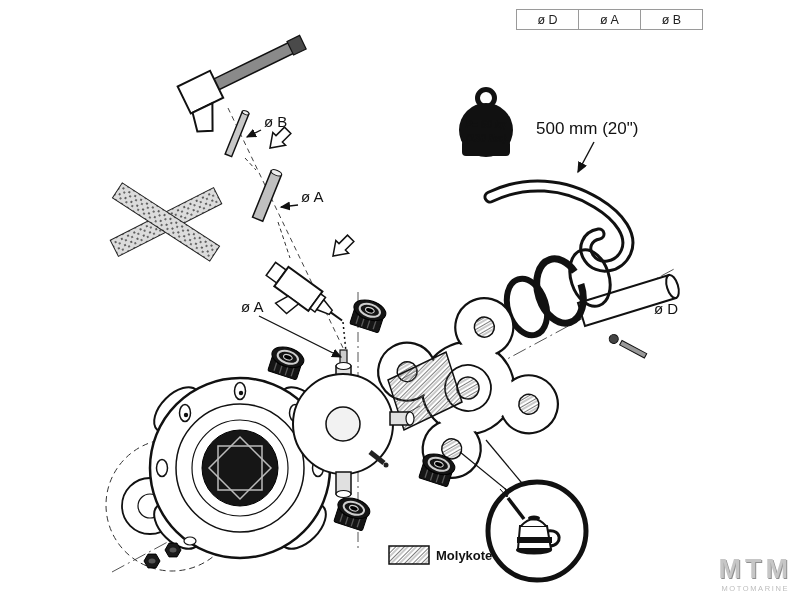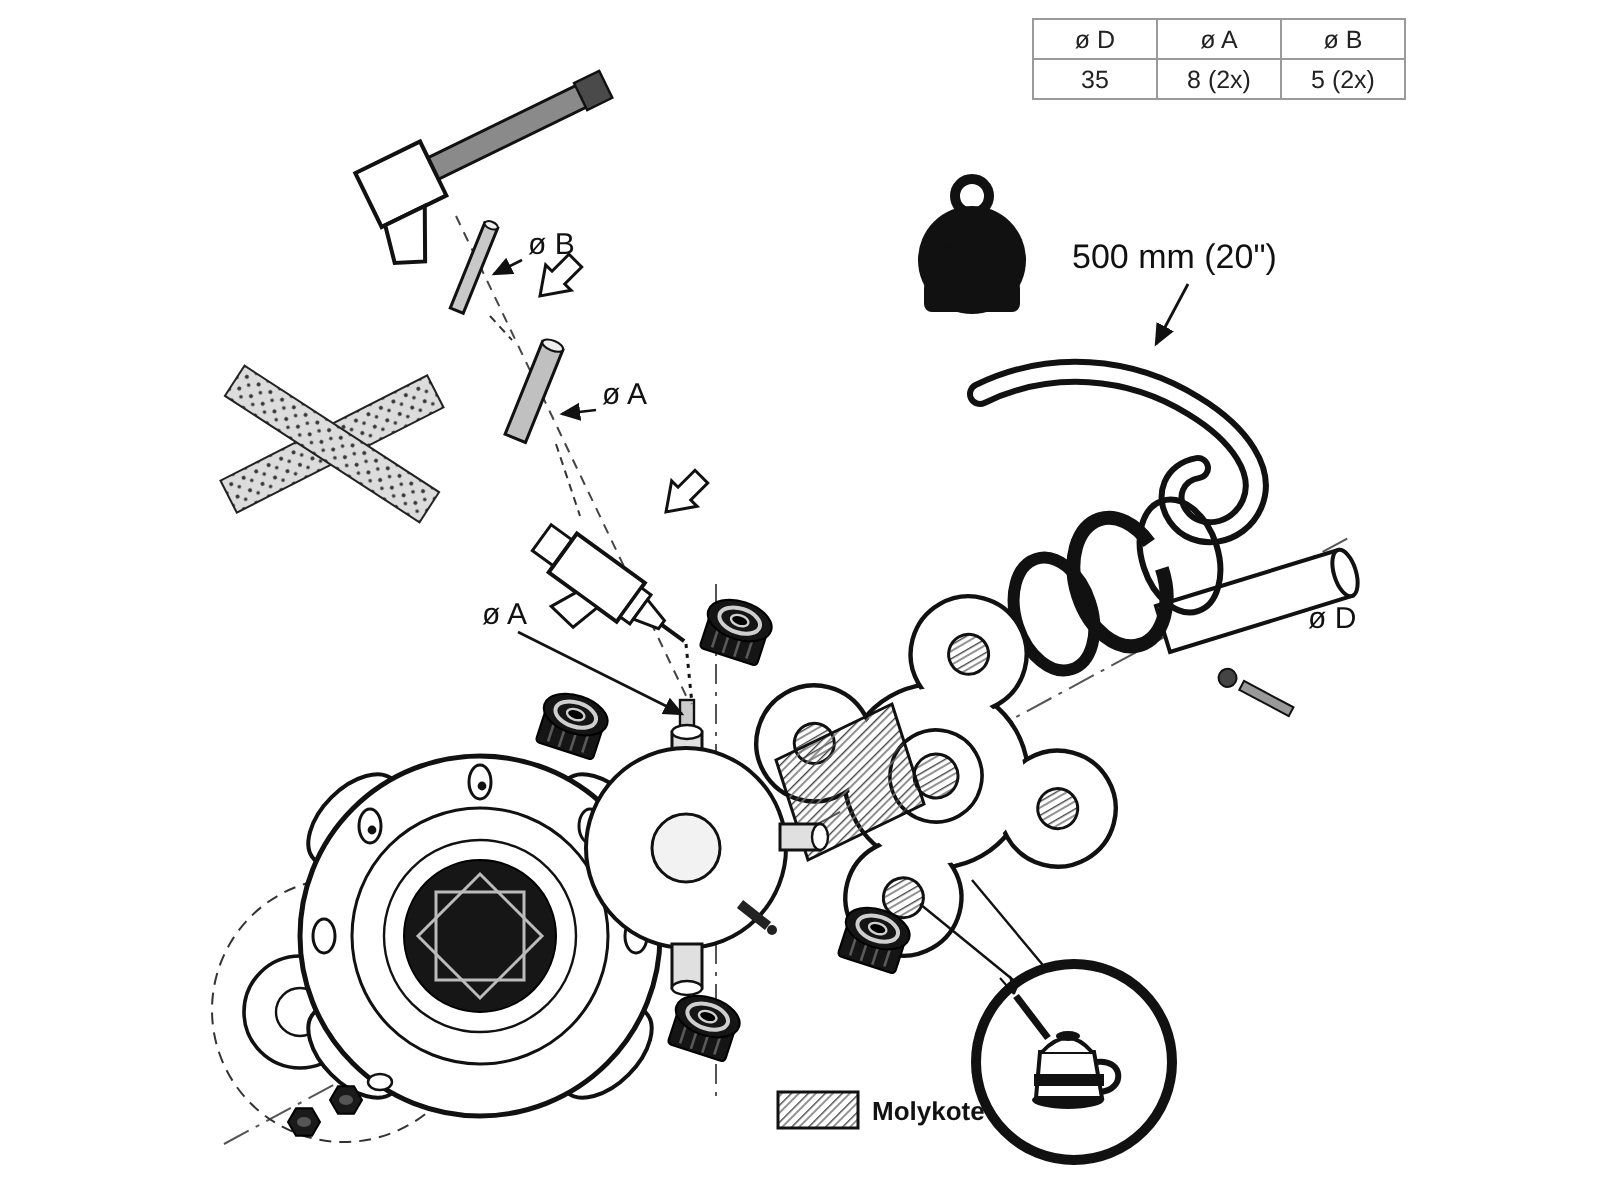--- a/index.html
+++ b/index.html
@@ -233,23 +233,22 @@
 </svg>
 
 
 <table class="spec-table">
   <tbody>
         <tr>
     <th>ø D</th>
     <th>ø A</th>
     <th>ø B</th>
   </tr>
-  <tr>
-    <td>35</td>
-    <td>8 (2x)</td>
-    <td>5 (2x)</td>
-  </tr>
 </tbody>
     </table>
 
 
-
+<div class="logo">
+  <div class="mtm">MTM</div>
+  <div class="sub">MOTOMARINE</div>
 </div>
 
+</div>
+
 </body></html>

